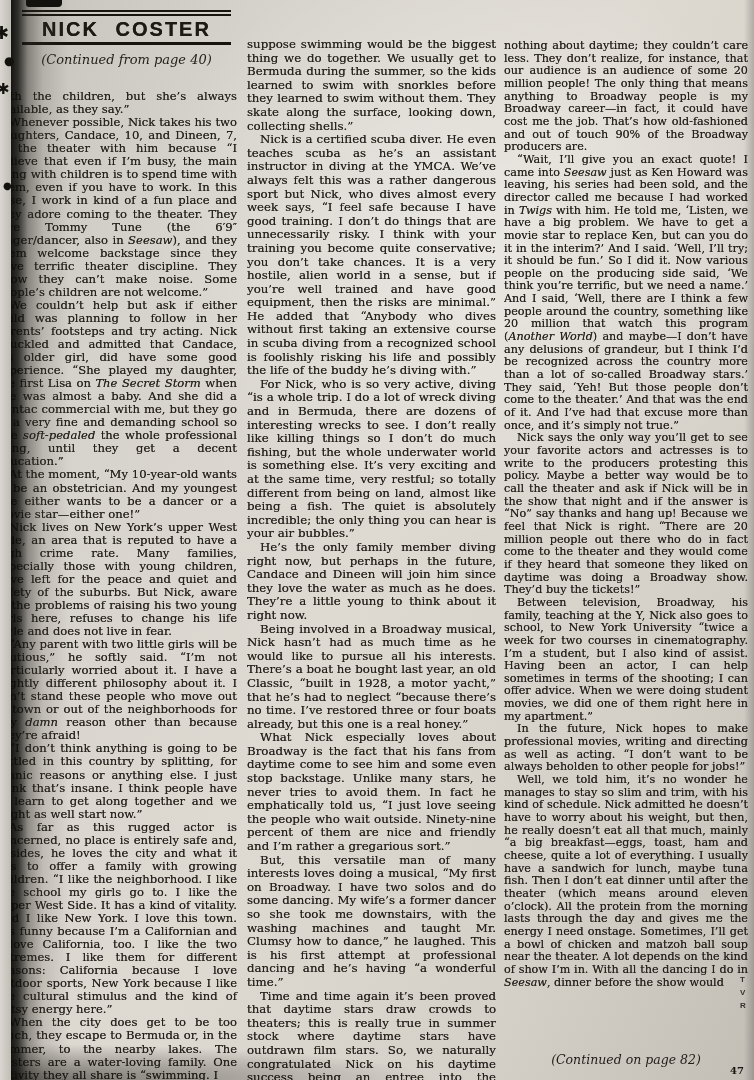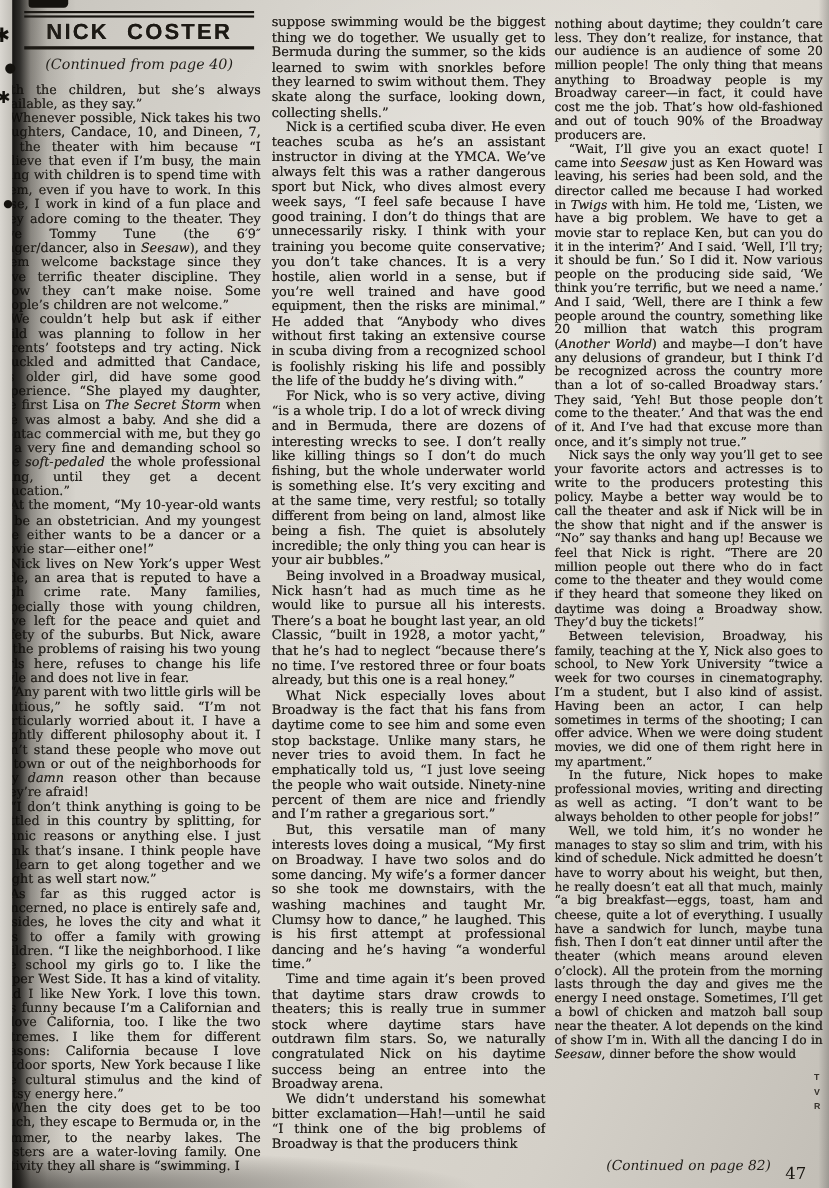--- a/index.html
+++ b/index.html
@@ -4,37 +4,37 @@
 <style>
   html,body{margin:0;padding:0;background:#77746e;}
   .page{
     position:relative;width:754px;height:1080px;overflow:hidden;
     background:linear-gradient(115deg,#c6c3bc 0%,#d6d3cc 22%,#dedad2 50%,#d4d0c8 78%,#c2beb6 100%);
     font-family:"DejaVu Serif","Liberation Serif",serif;color:#25221d;
   }
   
   .coltext{position:absolute;z-index:2;text-align:justify;}
   .coltext p{margin:0;text-indent:13px;text-align:justify;text-shadow:0 0 .5px rgba(35,30,24,.75);}
-  .coltext p.noindent{text-indent:0;}
+  .coltext p.noindent{text-indent:0;margin-top:24px;}
   .c1{left:-4px;top:6px;width:241px;height:1076px;font-size:11.6px;line-height:13.05px;}
   .c2{left:247px;top:14px;width:249px;height:1066px;font-size:11.8px;line-height:13.6px;overflow:hidden;}
   .c3{left:504px;top:16px;width:244px;height:1022px;font-size:11.2px;line-height:12.65px;overflow:hidden;}
   
   .masthead{margin:4px 6px 8px 26px;}
   .rule-double{height:2px;border-top:2px solid #17140f;border-bottom:2px solid #17140f;}
   .rule-single{height:0;border-top:3px solid #17140f;}
   .title{font-family:"Liberation Sans","DejaVu Sans",sans-serif;font-weight:bold;
     font-size:20px;letter-spacing:2px;word-spacing:9px;text-align:center;
     margin:7px 0 6px;color:#1d1a15;text-shadow:0 0 .6px rgba(20,17,12,.9);}
   .contfrom{text-align:center;font-style:italic;font-size:13px;margin:8px 0 9px;color:#201d18;}
   .conton{position:absolute;left:504px;top:1052px;width:244px;z-index:3;
     text-align:center;font-style:italic;font-size:12.5px;color:#201d18;}
   
-  .pageno{position:absolute;right:21px;bottom:4px;z-index:7;font-weight:normal;
-    font-size:15px;color:#17140f;}
+  .pageno{position:absolute;right:10px;bottom:4px;z-index:7;font-weight:bold;
+    font-size:10px;color:#17140f;}
   .spine{position:absolute;right:6px;bottom:70px;z-index:7;display:flex;flex-direction:column;
     gap:4px;font-family:"Liberation Sans",sans-serif;font-size:8px;font-weight:bold;color:#35312b;}
   .spine span{display:block;width:8px;overflow:hidden;}
   
   .left-strip{position:absolute;left:0;top:0;width:11px;height:100%;z-index:5;
     background:linear-gradient(90deg,#dad7d1,#c0bdb6);}
   .gutter{position:absolute;left:11px;top:0;width:58px;height:100%;z-index:4;pointer-events:none;
     background:linear-gradient(90deg,rgba(12,11,9,.95) 0px,rgba(14,13,11,.82) 7px,rgba(40,37,32,.42) 17px,rgba(60,56,48,.16) 32px,rgba(0,0,0,0) 58px);}
   .bottom-shadow{position:absolute;left:0;bottom:0;width:100%;height:60px;z-index:4;pointer-events:none;
     background:radial-gradient(ellipse 620px 52px at 0% 100%,rgba(16,14,11,.55),rgba(16,14,11,0) 70%);}
@@ -74,20 +74,21 @@
         <p>“I don’t think anything is going to be settled in this country by splitting, for ethnic reasons or anything else. I just think that’s insane. I think people have to learn to get along together and we might as well start now.”</p>
         <p>As far as this rugged actor is concerned, no place is entirely safe and, besides, he loves the city and what it has to offer a family with growing children. “I like the neighborhood. I like the school my girls go to. I like the upper West Side. It has a kind of vitality. And I like New York. I love this town. It’s funny because I’m a Californian and I love California, too. I like the two extremes. I like them for different reasons: California because I love outdoor sports, New York because I like the cultural stimulus and the kind of gutsy energy here.”</p>
         <p>When the city does get to be too much, they escape to Bermuda or, in the summer, to the nearby lakes. The Costers are a water-loving family. One activity they all share is “swimming. I</p>
       </div>
   </div>
 
   <div class="coltext c2">
       <p class="noindent">suppose swimming would be the biggest thing we do together. We usually get to Bermuda during the summer, so the kids learned to swim with snorkles before they learned to swim without them. They skate along the surface, looking down, collecting shells.”</p>
       <p>Nick is a certified scuba diver. He even teaches scuba as he’s an assistant instructor in diving at the YMCA. We’ve always felt this was a rather dangerous sport but Nick, who dives almost every week says, “I feel safe because I have good training. I don’t do things that are unnecessarily risky. I think with your training you become quite conservative; you don’t take chances. It is a very hostile, alien world in a sense, but if you’re well trained and have good equipment, then the risks are minimal.” He added that “Anybody who dives without first taking an extensive course in scuba diving from a recognized school is foolishly risking his life and possibly the life of the buddy he’s diving with.”</p>
       <p>For Nick, who is so very active, diving “is a whole trip. I do a lot of wreck diving and in Bermuda, there are dozens of interesting wrecks to see. I don’t really like killing things so I don’t do much fishing, but the whole underwater world is something else. It’s very exciting and at the same time, very restful; so totally different from being on land, almost like being a fish. The quiet is absolutely incredible; the only thing you can hear is your air bubbles.”</p>
+      <p>He’s the only family member diving right now, but perhaps in the future, Candace and Dineen will join him since they love the water as much as he does. They’re a little young to think about it right now.</p>
       <p>Being involved in a Broadway musical, Nick hasn’t had as much time as he would like to pursue all his interests. There’s a boat he bought last year, an old Classic, “built in 1928, a motor yacht,” that he’s had to neglect “because there’s no time. I’ve restored three or four boats already, but this one is a real honey.”</p>
       <p>What Nick especially loves about Broadway is the fact that his fans from daytime come to see him and some even stop backstage. Unlike many stars, he never tries to avoid them. In fact he emphatically told us, “I just love seeing the people who wait outside. Ninety-nine percent of them are nice and friendly and I’m rather a gregarious sort.”</p>
       <p>But, this versatile man of many interests loves doing a musical, “My first on Broadway. I have two solos and do some dancing. My wife’s a former dancer so she took me downstairs, with the washing machines and taught Mr. Clumsy how to dance,” he laughed. This is his first attempt at professional dancing and he’s having “a wonderful time.”</p>
       <p>Time and time again it’s been proved that daytime stars draw crowds to theaters; this is really true in summer stock where daytime stars have outdrawn film stars. So, we naturally congratulated Nick on his daytime success being an entree into the Broadway arena.</p>
       <p>We didn’t understand his somewhat bitter exclamation—Hah!—until he said “I think one of the big problems of Broadway is that the producers think</p>
     </div>
 
   <div class="coltext c3">
       <p class="noindent">nothing about daytime; they couldn’t care less. They don’t realize, for instance, that our audience is an audience of some 20 million people! The only thing that means anything to Broadway people is my Broadway career—in fact, it could have cost me the job. That’s how old-fashioned and out of touch 90% of the Broadway producers are.</p>
       <p>“Wait, I’ll give you an exact quote! I came into <i>Seesaw</i> just as Ken Howard was leaving, his series had been sold, and the director called me because I had worked in <i>Twigs</i> with him. He told me, ‘Listen, we have a big problem. We have to get a movie star to replace Ken, but can you do it in the interim?’ And I said. ‘Well, I’ll try; it should be fun.’ So I did it. Now various people on the producing side said, ‘We think you’re terrific, but we need a name.’ And I said, ‘Well, there are I think a few people around the country, something like 20 million that watch this program (<i>Another World</i>) and maybe—I don’t have any delusions of grandeur, but I think I’d be recognized across the country more than a lot of so-called Broadway stars.’ They said, ‘Yeh! But those people don’t come to the theater.’ And that was the end of it. And I’ve had that excuse more than once, and it’s simply not true.”</p>

